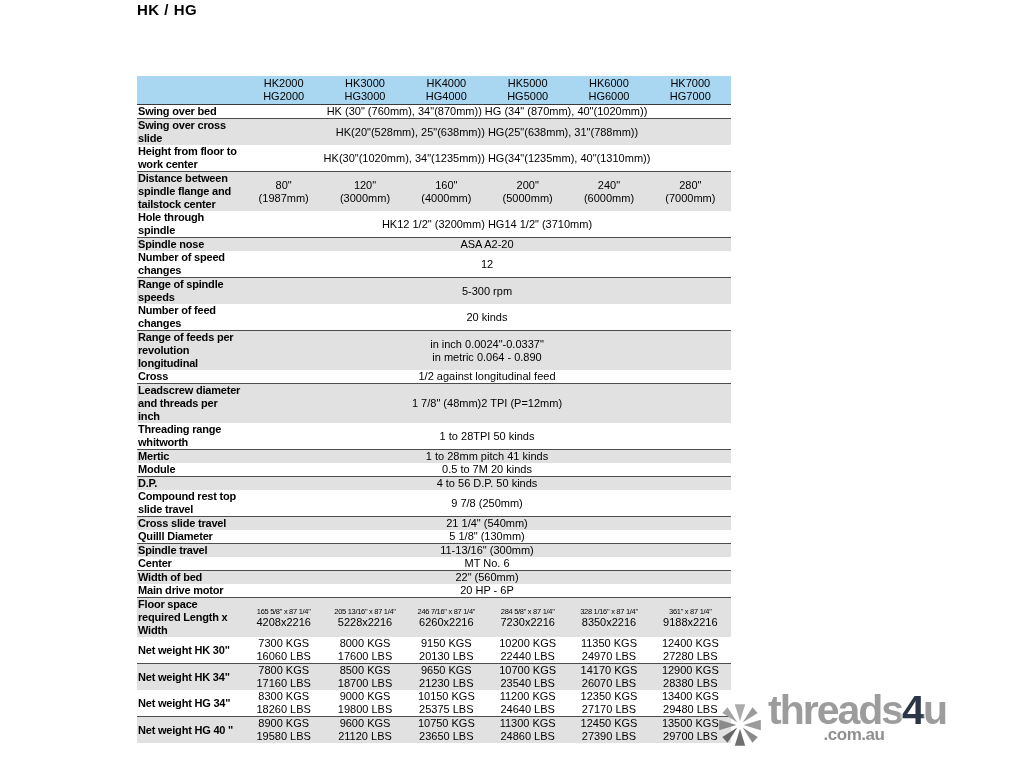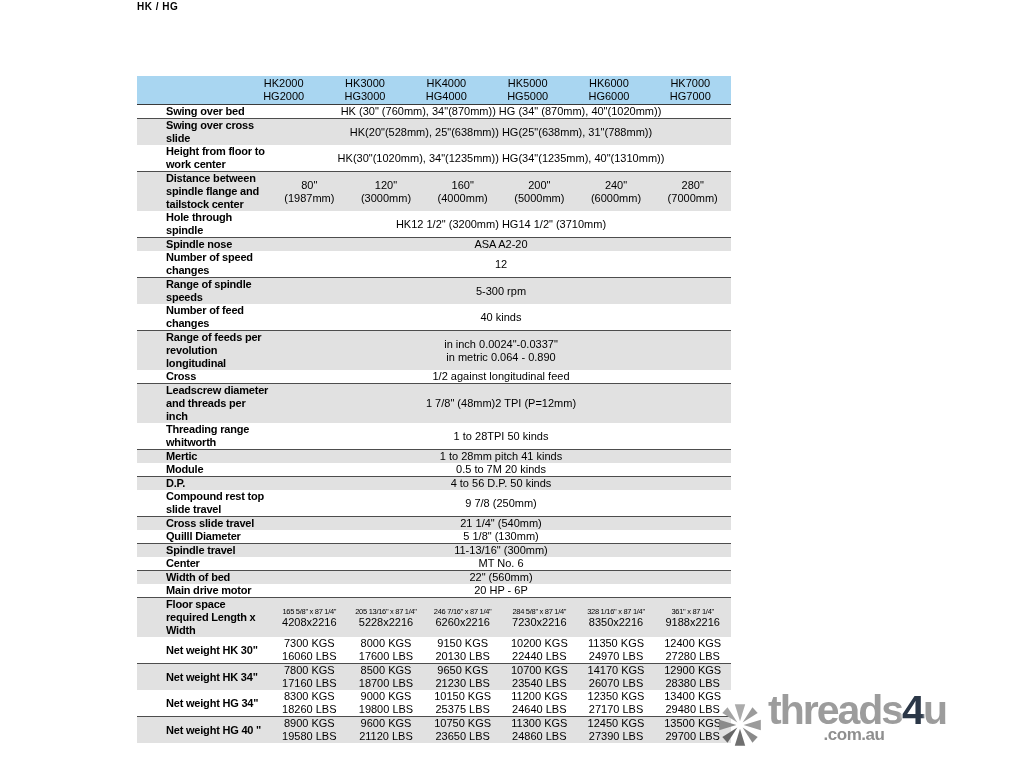--- a/index.html
+++ b/index.html
@@ -1,40 +1,40 @@
 <!DOCTYPE html>
 <html><head>
 <meta charset="utf-8">
 <style>
   html,body{margin:0;padding:0;}
   body{
     width:1024px;height:768px;position:relative;background:#ffffff;
     font-family:"Liberation Sans", sans-serif;color:#000;overflow:hidden;
   }
   .page-title{
-    position:absolute;left:137px;top:1px;font-size:10px;font-weight:bold;
+    position:absolute;left:137px;top:1px;font-size:15px;font-weight:bold;
     letter-spacing:.5px;
   }
   .table-caption{
     position:absolute;left:137px;top:61px;font-size:11px;letter-spacing:-.2px;margin-top:32px;
   }
   .spec-table{
     position:absolute;left:137px;top:76px;width:594px;font-size:11px;line-height:13px;
   }
   .head-band{
     display:flex;background:#a9d6f1;border-bottom:1px solid #3a3a3a;
     padding:1px 0;
   }
   .head-spacer{width:106px;flex:none;}
   .head-cell{flex:1;text-align:center;}
   .row{display:flex;align-items:center;}
   .row.shade{background:#e1e1e1;border-top:1px solid #4d4d4d;}
   .label{
     width:106px;flex:none;font-weight:bold;box-sizing:border-box;
-    padding:0 2px 0 1px;align-self:center;letter-spacing:-.2px;margin-left:28px;
+    padding:0 2px 0 1px;align-self:center;letter-spacing:-.2px;
   }
   .vals{flex:1;text-align:center;display:flex;flex-direction:column;justify-content:center;}
   .vals.cols{flex-direction:row;align-items:center;}
   .cell{flex:1;text-align:center;}
   .ln.sm{font-size:7.5px;line-height:9px;white-space:nowrap;letter-spacing:-.3px;}
   
   .watermark{
     position:absolute;left:714px;top:688px;display:flex;align-items:flex-start;z-index:5;
   }
   .wm-icon{flex:none;margin-top:8px;}
@@ -156,21 +156,21 @@
       </div>
       <div class="row shade">
         <div class="label">Range of spindle speeds</div>
         <div class="vals">
           <div class="ln">5-300 rpm</div>
         </div>
       </div>
       <div class="row">
         <div class="label">Number of feed changes</div>
         <div class="vals">
-          <div class="ln">40 kinds</div>
+          <div class="ln">20 kinds</div>
         </div>
       </div>
       <div class="row shade">
         <div class="label">Range of feeds per revolution longitudinal</div>
         <div class="vals">
           <div class="ln">in inch 0.0024"-0.0337"</div>
           <div class="ln">in metric 0.064 - 0.890</div>
         </div>
       </div>
       <div class="row">

